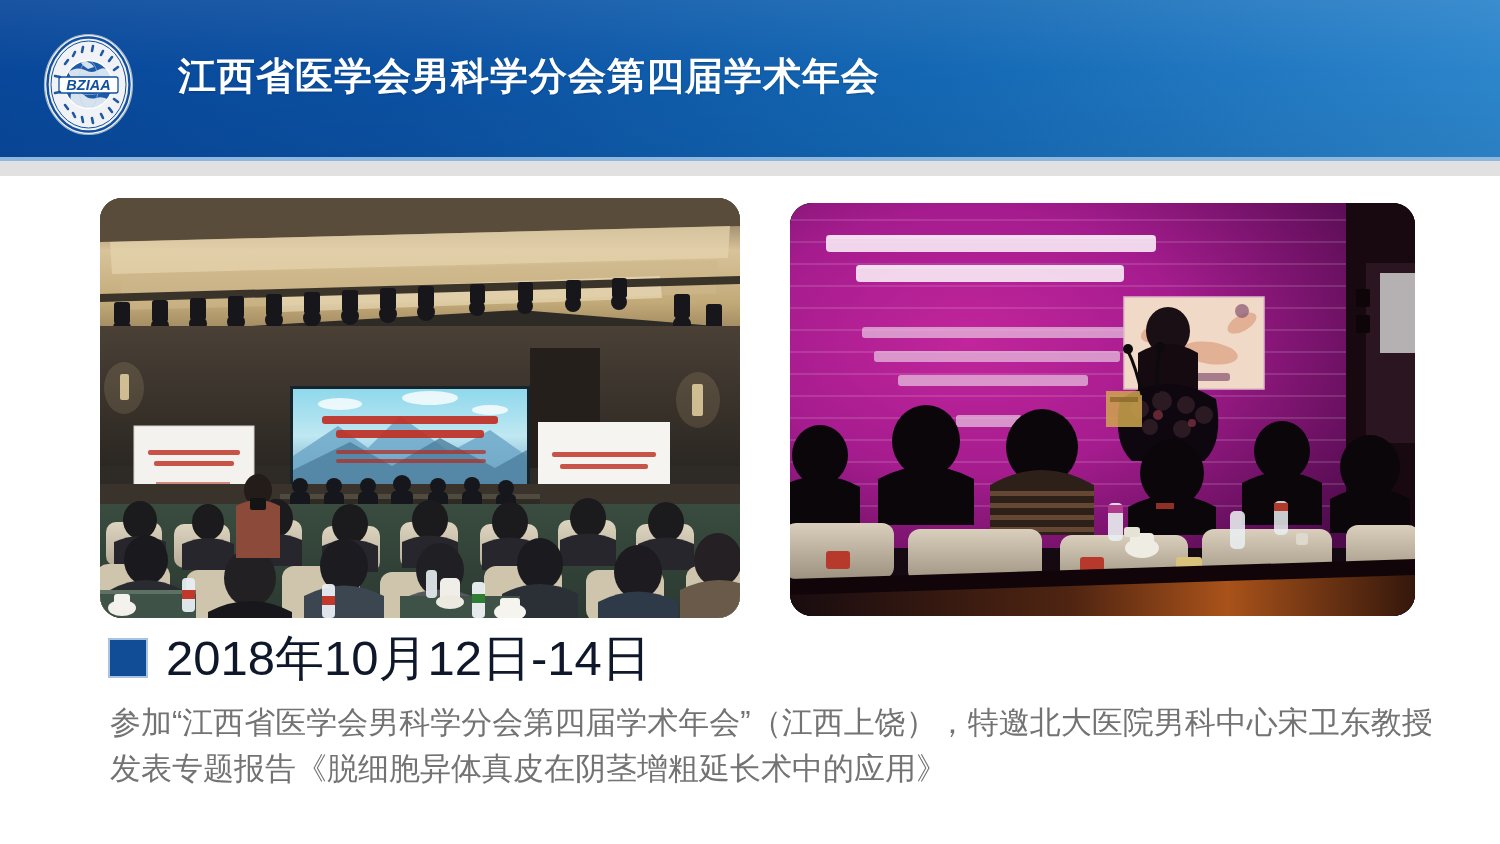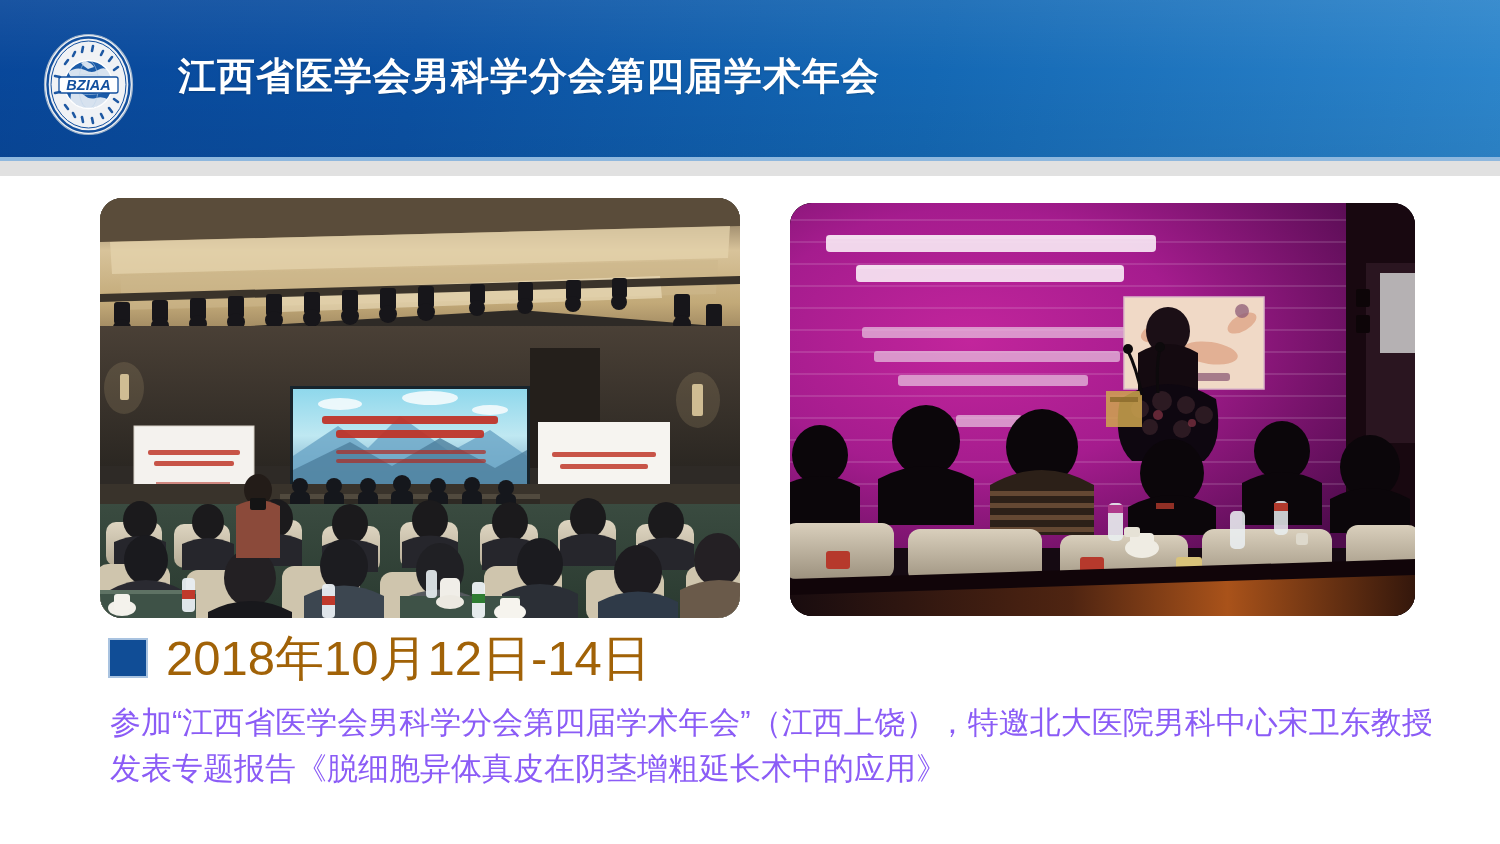--- a/index.html
+++ b/index.html
@@ -91,35 +91,35 @@
     gap: 18px;
   }
   .date-bullet {
     width: 40px; height: 40px;
     background: #104D96;
     border: 2px solid #A9C3E0;
     box-sizing: border-box;
     flex: none;
   }
   .date-text {
-    color: #a16207;
+    color: #0f172a;
     font-size: 49px;
     font-weight: 400;
     line-height: 52px;
     white-space: nowrap;
     font-family: "Liberation Sans", "DejaVu Sans", sans-serif;
   }
 
   
   .body-text {
     position: absolute;
     left: 110px;
     top: 700px;
     width: 1330px;
-    color: #8b5cf6;
+    color: #737373;
     font-size: 31px;
     line-height: 46px;
     letter-spacing: 0px;
     font-family: "Liberation Sans", "DejaVu Sans", sans-serif;
   }
 </style>
 </head>
 <body>
 
 <div class="header">

